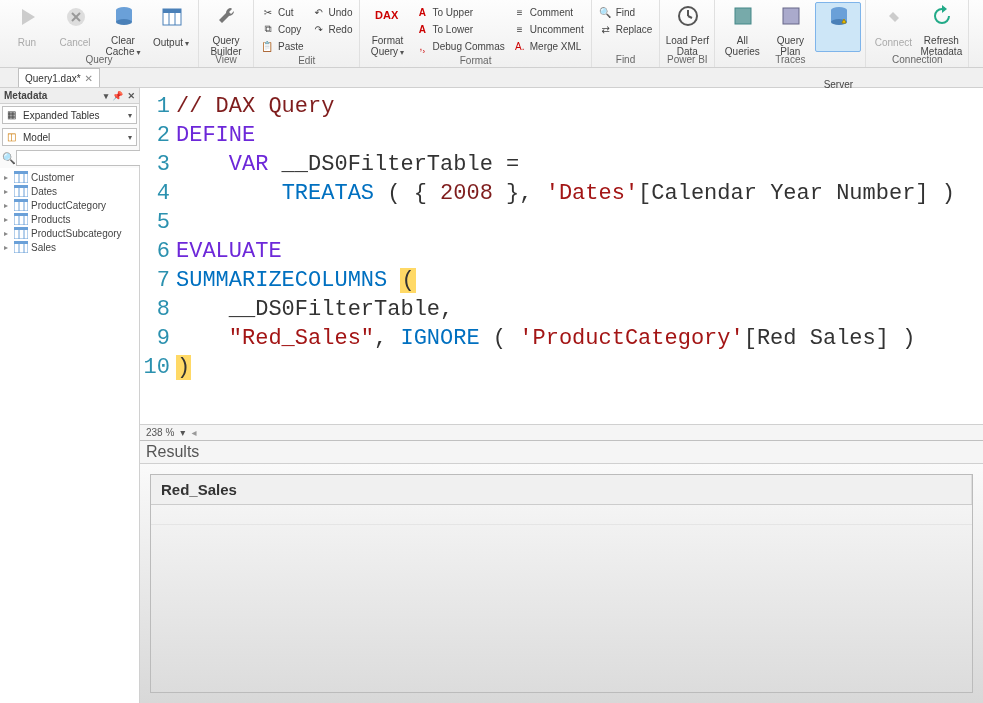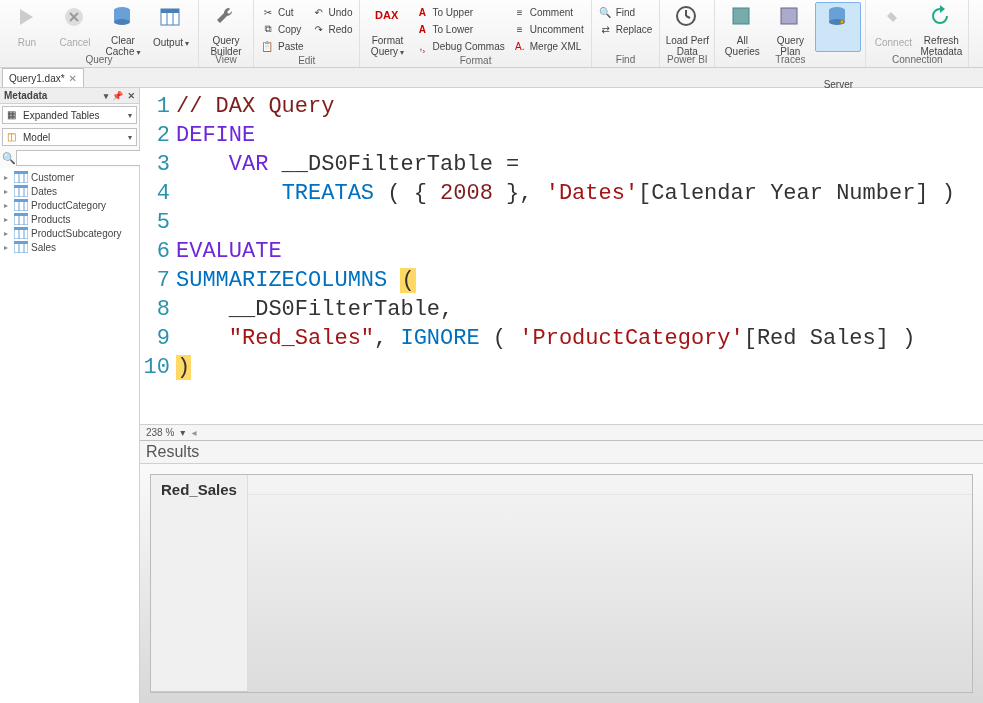--- a/index.html
+++ b/index.html
@@ -5,30 +5,30 @@
   * { box-sizing: border-box; margin: 0; padding: 0; }
   body { font-family: "Segoe UI", Tahoma, sans-serif; font-size: 11px; background: #fff; width: 983px; height: 703px; overflow: hidden; color: #333; }
   
   
   .ribbon { display: flex; background: linear-gradient(#fdfdfd,#f0f0f0); border-bottom: 1px solid #d0d0d0; height: 68px; }
   .ribbon-group { display: flex; flex-direction: column; border-right: 1px solid #e0e0e0; padding: 2px 4px 0 4px; }
   .ribbon-group-items { display: flex; flex: 1; align-items: flex-start; gap: 2px; }
   .ribbon-group-label { text-align: center; font-size: 10px; color: #666; padding: 1px 0 2px 0; }
   .rbtn-large { display: flex; flex-direction: column; align-items: center; justify-content: flex-start; width: 46px; height: 50px; cursor: pointer; padding-top: 2px; border: 1px solid transparent; border-radius: 2px; }
   .rbtn-large.highlight { background: #cde6f7; border-color: #7eb4ea; gap: 44px; }
-  .rbtn-large .icon { width: 24px; height: 24px; display: flex; align-items: center; justify-content: flex-start; }
+  .rbtn-large .icon { width: 24px; height: 24px; display: flex; align-items: center; justify-content: flex-end; }
   .rbtn-large .lbl { font-size: 10px; text-align: center; line-height: 11px; margin-top: 8px; color: #444; }
   .rbtn-large.disabled .lbl { color: #aaa; }
   .rbtn-small { display: flex; align-items: center; height: 16px; cursor: pointer; padding: 0 3px; font-size: 10px; color: #444; white-space: nowrap; }
   .rbtn-small .icon { width: 14px; height: 14px; margin-right: 3px; display: inline-flex; align-items: center; justify-content: center; }
   .small-stack { display: flex; flex-direction: column; justify-content: flex-start; gap: 1px; padding-top: 2px; }
   .caret { font-size: 8px; margin-left: 2px; color: #555; }
   
   
-  .tabstrip { display: flex; background: #f0f0f0; border-bottom: 1px solid #d0d0d0; height: 20px; align-items: flex-end; padding-left: 2px; }
+  .tabstrip { display: flex; background: #f0f0f0; border-bottom: 1px solid #d0d0d0; height: 20px; align-items: flex-end; padding-left: 18px; }
   .doc-tab { background: #fff; border: 1px solid #c0c0c0; border-bottom: none; padding: 2px 6px; font-size: 10px; display: flex; align-items: center; gap: 4px; height: 19px; }
   .doc-tab .close { color: #888; font-size: 10px; cursor: pointer; }
   
   
   .main { display: flex; height: calc(100% - 88px); }
   
   
   .left-panel { width: 140px; border-right: 1px solid #d0d0d0; display: flex; flex-direction: column; background: #fafafa; }
   .panel-header { display: flex; align-items: center; justify-content: space-between; padding: 2px 4px; background: #eee; border-bottom: 1px solid #d0d0d0; font-size: 10px; font-weight: bold; color: #444; }
   .panel-header .tools { display: flex; gap: 4px; font-size: 9px; color: #555; }
@@ -54,21 +54,21 @@
   .tok-func { color: #0070c0; }
   .tok-num { color: #7f1d1d; }
   .tok-str { color: #a31515; }
   .tok-id { color: #333; }
   .hl-paren { background: #ffd966; color: #333; padding: 0 1px; }
   .zoom-bar { border-top: 1px solid #d0d0d0; font-size: 10px; color: #555; padding: 2px 6px; display: flex; align-items: center; gap: 6px; background: #f5f5f5; }
   
   
   .results-header { border-top: 1px solid #c0c0c0; padding: 2px 6px; font-size: 16px; color: #555; background: #f5f5f5; }
   .results-body { flex: 0 0 240px; border-top: 1px solid #d0d0d0; background: linear-gradient(#fafafa,#d8d8d8); padding: 10px; overflow: hidden; }
-  .results-grid { border: 1px solid #bbb; background: #fff; height: 100%; display: flex; }
+  .results-grid { border: 1px solid #bbb; background: #fff; height: 100%; display: flex; flex-direction: column; }
   .results-grid-header { display: flex; background: #f0f0f0; border-bottom: 1px solid #ccc; }
   .results-grid-header .cell { padding: 6px 10px; font-size: 15px; font-weight: bold; color: #333; border-right: 1px solid #ddd; flex: 1; }
   .results-grid-body { flex: 1; background: linear-gradient(#f4f4f4,#dcdcdc); }
   .results-grid-body .row { display: flex; border-bottom: 1px solid #e5e5e5; height: 20px; }
   
   svg { display: block; }
 </style>
 </head>
 <body>
 

